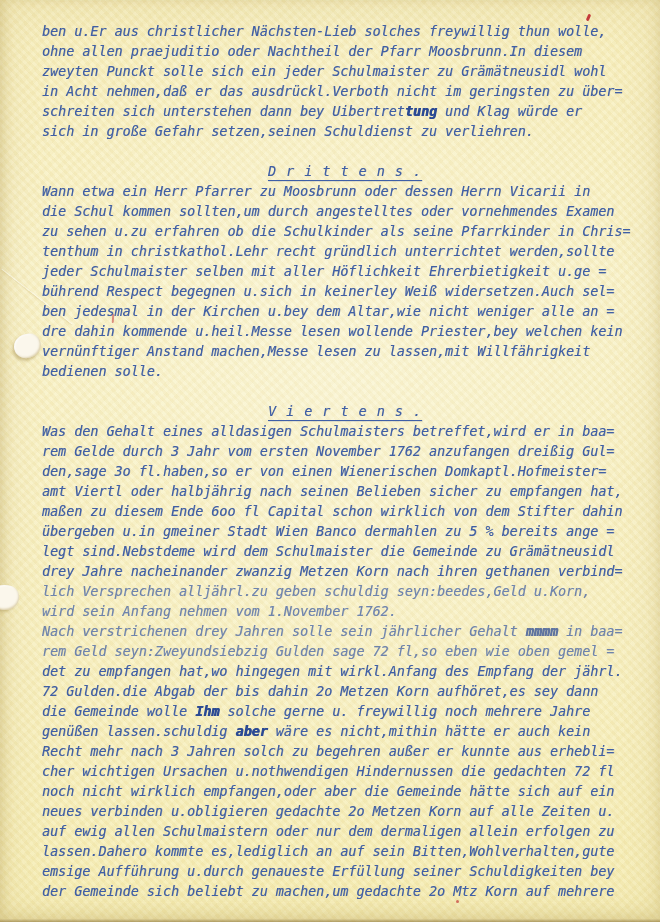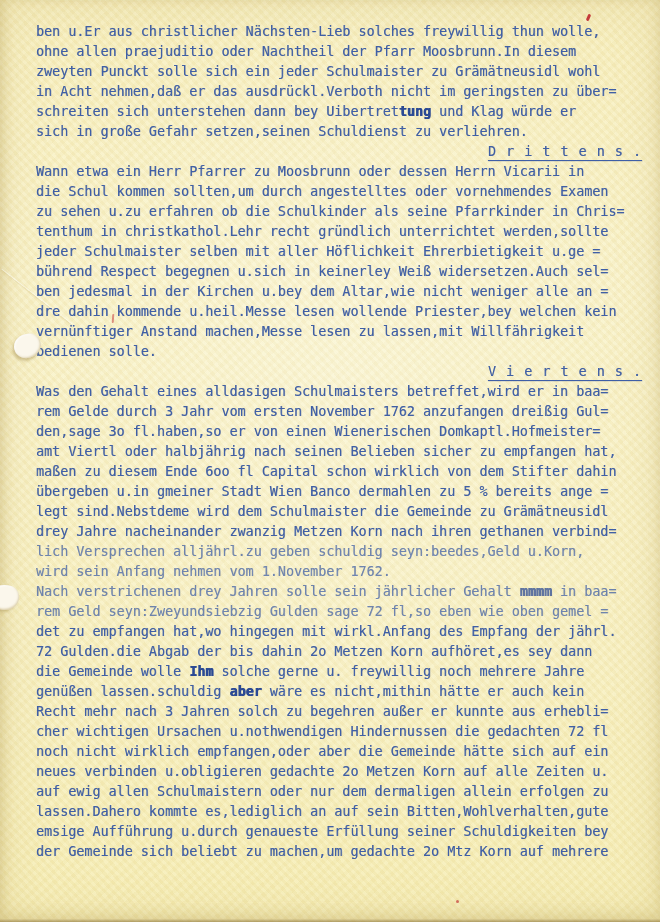--- a/index.html
+++ b/index.html
@@ -21,35 +21,37 @@
       linear-gradient(to bottom, #f6eebd 0%, #f9f3cc 30%, #f7f0c2 72%, #f5edb4 100%);
     box-shadow:
       inset 0 0 46px rgba(186,164,96,0.22),
       inset 0 -7px 14px rgba(186,164,96,0.28),
       inset 4px 0 10px rgba(196,172,100,0.18);
     font-family: "DejaVu Sans Mono", "Liberation Mono", monospace;
   }
   .lines {
     position: absolute;
     top: 22px;
-    left: 36px;
+    left: 42px;
     width: 606px;
     font-size: 13.4px;
     line-height: 20px;
     white-space: pre;
     color: var(--ink, #3f5fa6);
     text-shadow: 0.4px 0.3px 0.5px rgba(47,74,140,0.45);
+    font-style: italic;
   }
   .line { height: 20px; }
   .line.heading {
-    text-align: right;
+    text-align: center;
     text-decoration: underline;
     text-decoration-thickness: 1.4px;
     text-underline-offset: 3.5px;
     letter-spacing: 1px;
+    margin-top: 20px;
   }
   .line.faded { opacity: 0.74; }
   .line .bold {
     font-weight: bold;
     color: var(--ink-bold, #2b4a94);
     text-shadow: 0.6px 0 0 currentColor;
   }
   .punch-hole {
     position: absolute;
     background: var(--hole, #fbf7ec);

